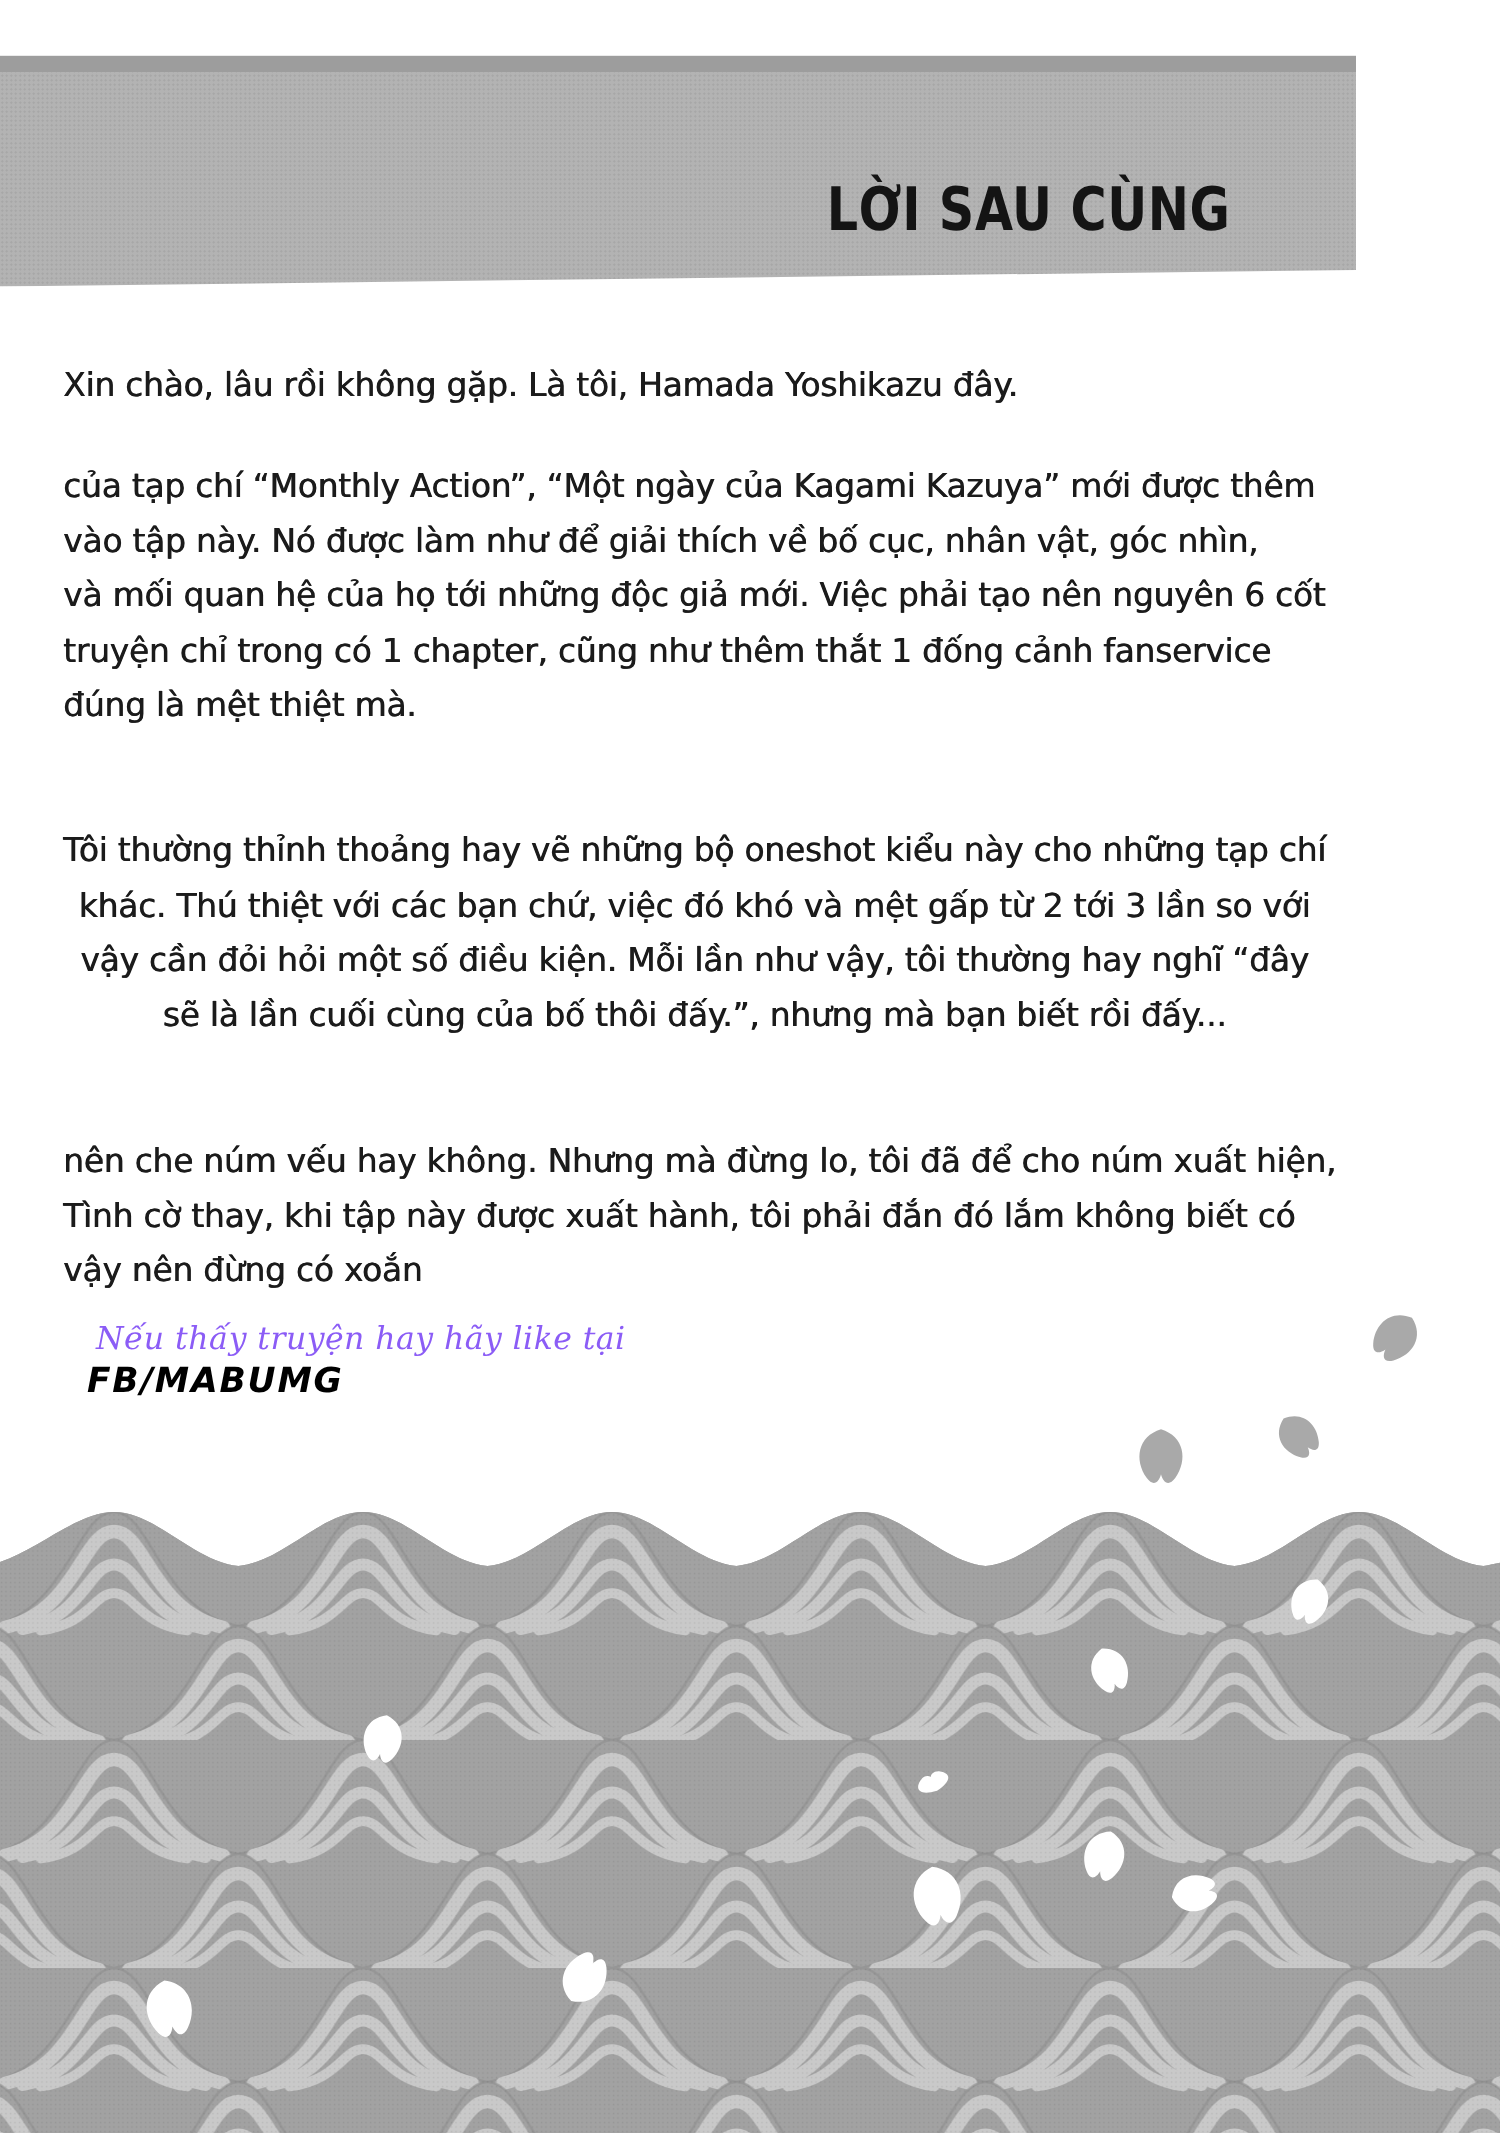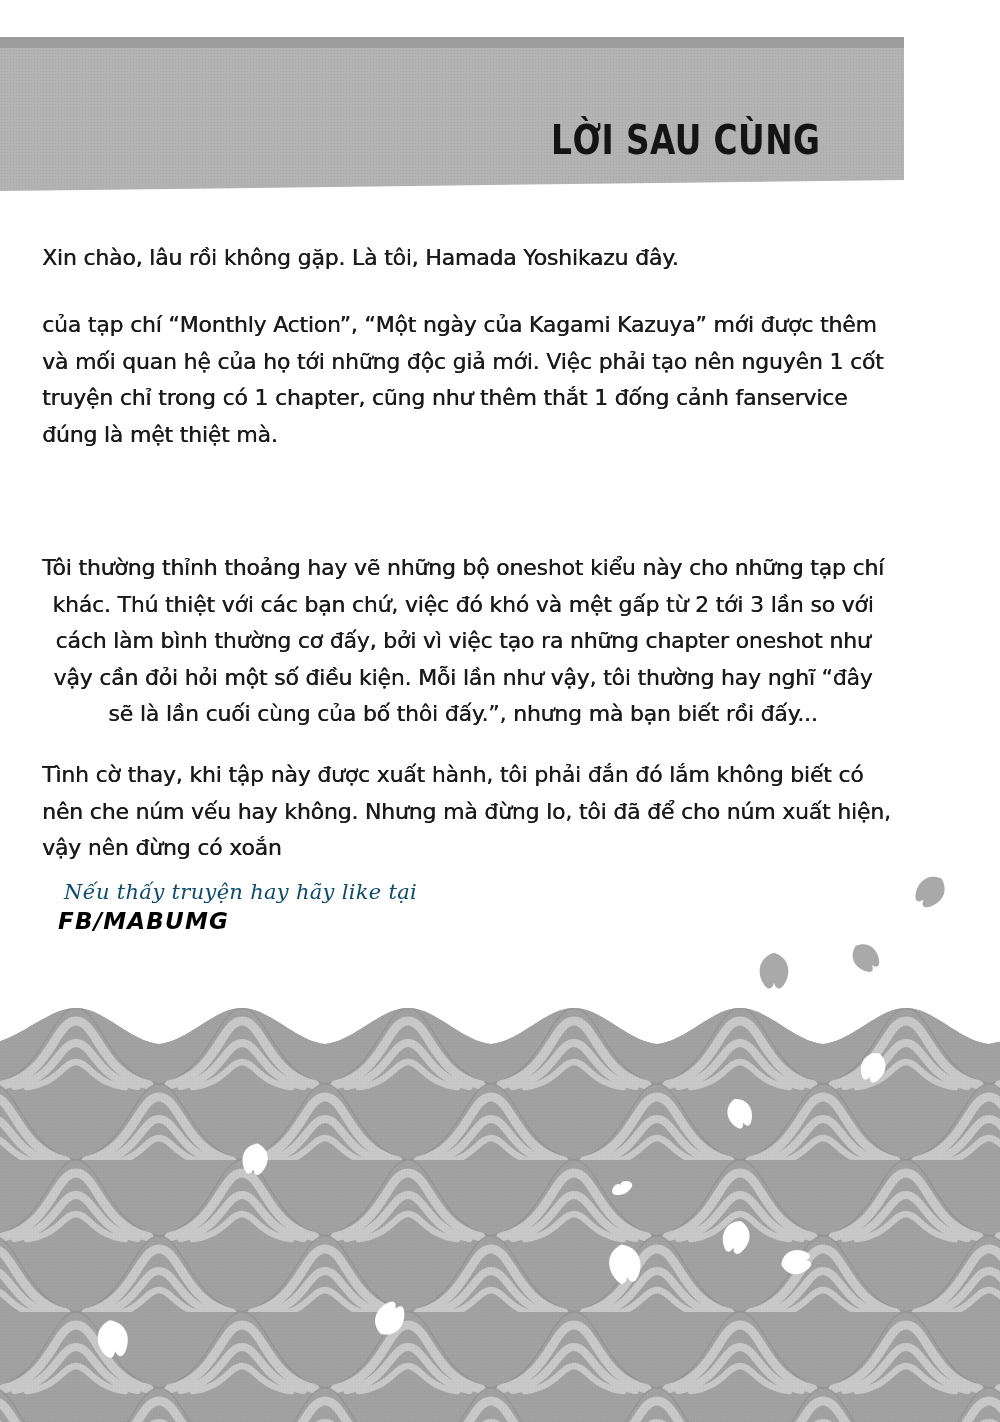--- a/index.html
+++ b/index.html
@@ -24,21 +24,21 @@
           transform:scaleX(.82);transform-origin:100% 50%;white-space:nowrap;}
 
   
   .para{position:absolute;left:42px;line-height:36.5px;font-size:22px;
         letter-spacing:-.2px;text-shadow:.4px 0 0 currentColor;}
   .para .line{white-space:nowrap;}
   #p1{top:240px;} #p2{top:307px;} #p3{top:550px;text-align:center;} #p4{top:757px;}
 
   .note-line{position:absolute;left:64px;top:880px;
         font-family:"DejaVu Serif",serif;font-style:italic;font-size:21px;
-        letter-spacing:.3px;white-space:nowrap;color:#0c4a6e;}
+        letter-spacing:.3px;white-space:nowrap;color:#8b5cf6;}
   .fb-handle{position:absolute;left:58px;top:908px;
         font-size:23px;font-weight:700;font-style:italic;letter-spacing:1.2px;
         white-space:nowrap;color:#000000;}
 
   
   .sea-svg{position:absolute;left:0;top:850px;width:1000px;height:572px;display:block;}
   .hfill{fill:var(--wave-base);}
   .hedge{fill:none;stroke:var(--wave-edge);stroke-width:1.6;opacity:.6;}
   .b1,.b2,.b3{fill:none;stroke:var(--wave-band);stroke-linecap:round;}
   .b1{stroke-width:9;} .b2{stroke-width:8;} .b3{stroke-width:6.5;}
@@ -51,34 +51,34 @@
 <div class="header">
   <div class="header-top-strip"></div>
   <div class="page-title">LỜI SAU CÙNG</div>
 </div>
 
 <div class="para" id="p1">
     <div class="line">Xin chào, lâu rồi không gặp. Là tôi, Hamada Yoshikazu đây.</div>
   </div>
 <div class="para" id="p2">
     <div class="line">của tạp chí “Monthly Action”, “Một ngày của Kagami Kazuya” mới được thêm</div>
-    <div class="line">và mối quan hệ của họ tới những độc giả mới. Việc phải tạo nên nguyên 1 cốt</div>
+    <div class="line">vào tập này. Nó được làm như để giải thích về bố cục, nhân vật, góc nhìn,</div>
+    <div class="line">và mối quan hệ của họ tới những độc giả mới. Việc phải tạo nên nguyên 6 cốt</div>
     <div class="line">truyện chỉ trong có 1 chapter, cũng như thêm thắt 1 đống cảnh fanservice</div>
     <div class="line">đúng là mệt thiệt mà.</div>
   </div>
 <div class="para" id="p3">
     <div class="line">Tôi thường thỉnh thoảng hay vẽ những bộ oneshot kiểu này cho những tạp chí</div>
     <div class="line">khác. Thú thiệt với các bạn chứ, việc đó khó và mệt gấp từ 2 tới 3 lần so với</div>
-    <div class="line">cách làm bình thường cơ đấy, bởi vì việc tạo ra những chapter oneshot như</div>
     <div class="line">vậy cần đỏi hỏi một số điều kiện. Mỗi lần như vậy, tôi thường hay nghĩ “đây</div>
     <div class="line">sẽ là lần cuối cùng của bố thôi đấy.”, nhưng mà bạn biết rồi đấy...</div>
   </div>
 <div class="para" id="p4">
+    <div class="line">nên che núm vếu hay không. Nhưng mà đừng lo, tôi đã để cho núm xuất hiện,</div>
     <div class="line">Tình cờ thay, khi tập này được xuất hành, tôi phải đắn đó lắm không biết có</div>
-    <div class="line">nên che núm vếu hay không. Nhưng mà đừng lo, tôi đã để cho núm xuất hiện,</div>
     <div class="line">vậy nên đừng có xoắn</div>
   </div>
 
 <div class="note-line">Nếu thấy truyện hay hãy like tại</div>
 <div class="fb-handle">FB/MABUMG</div>
 
 <svg class="sea-svg" viewBox="0 0 1000 572" preserveAspectRatio="none" aria-hidden="true">
   <defs>
     <path id="petal" d="M0,16 C-13,12 -15,-1 -8,-11 C-4,-16.5 -1,-13 0,-9 C1,-13 4,-16.5 8,-11 C15,-1 13,12 0,16 Z"></path>
     <g id="hillA">

